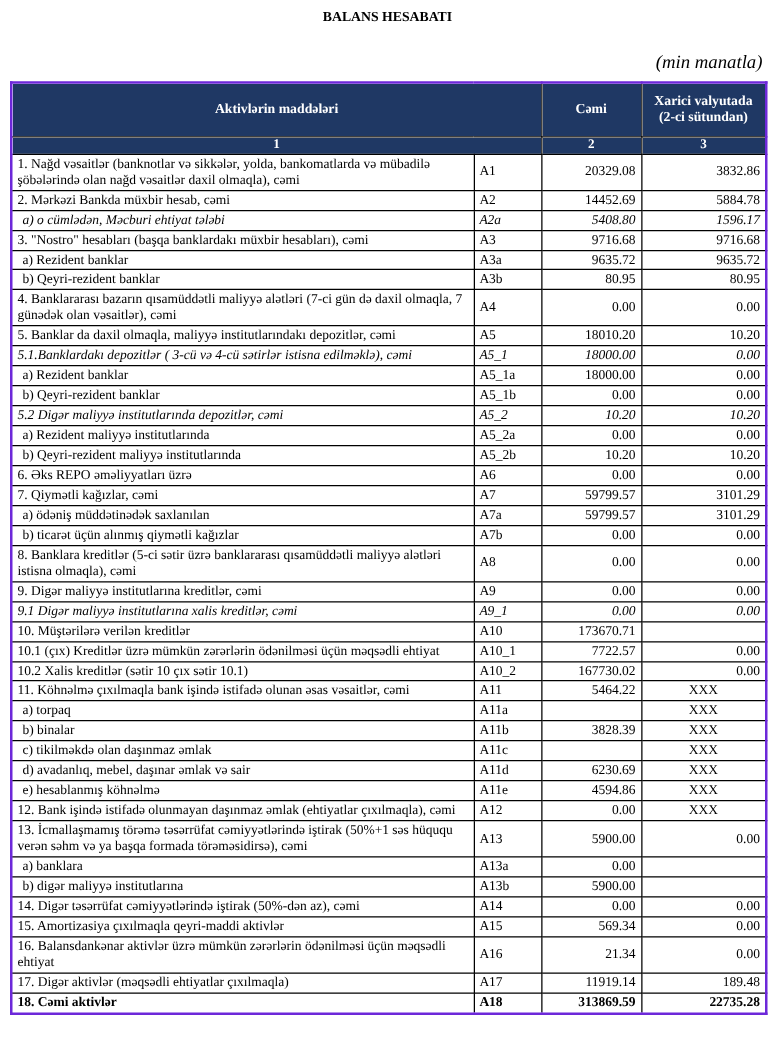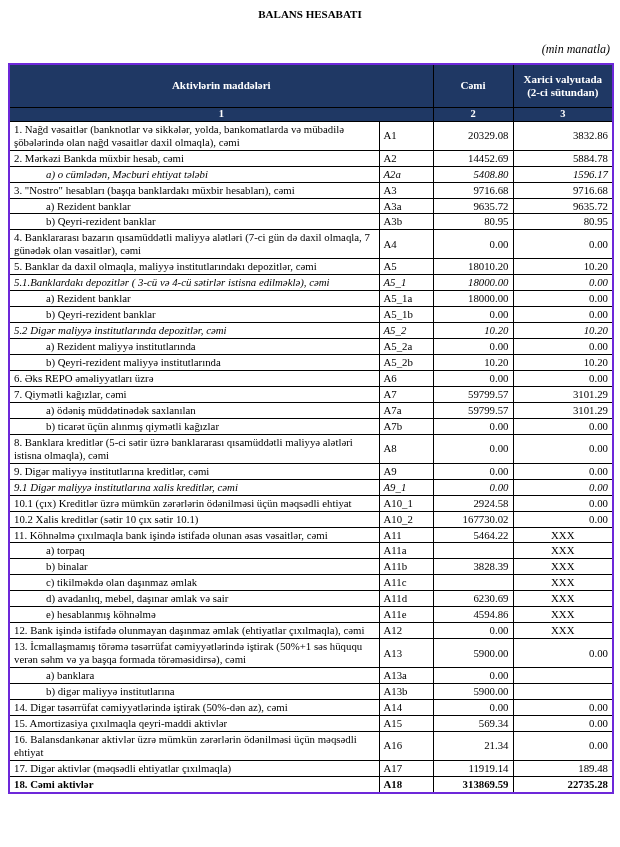--- a/index.html
+++ b/index.html
@@ -7,21 +7,21 @@
     width:620px;
     font-family:"Liberation Serif", serif;
     color:#000;
   }
   .page { padding:6px 8px 10px 8px; }
   .title-block { text-align:center; margin-top:2px; }
   .title-line { font-weight:bold; font-size:11px; line-height:1.25; }
   .unit-note {
     text-align:right;
     font-style:italic;
-    font-size:12px;
+    font-size:15px;
     margin:20px 2px 6px 0;
   }
   table.balance {
     border-collapse:collapse;
     width:604px;
     font-size:10.8px;
     table-layout:fixed;
     border:2px solid #6d28d9;
   }
   table.balance td, table.balance th {
@@ -34,21 +34,21 @@
   thead th {
     background:#1f3864;
     color:#ffffff;
     font-weight:bold;
     border:1px solid #e8e8e8;
     text-align:center;
   }
   tr.hdr-main th { height:40px; font-size:11px; }
   tr.hdr-num th { height:13px; font-size:10.5px; padding:0 4px; }
   td.label { text-align:left; }
-  td.label.indent { padding-left:36px; }
+  td.label.indent { padding-left:8px; }
   td.italic { font-style:italic; }
   td.code { text-align:left; }
   td.num { text-align:right; padding-right:9px; }
   td.num.xxx { text-align:center; padding-right:4px; }
   tr.bold td { font-weight:bold; }
 </style>
 </head>
 <body>
 
 <div class="page">
@@ -199,23 +199,29 @@
           <td class="num">0.00</td>
           <td class="num">0.00</td>
         </tr>
         <tr>
           <td class="label italic">9.1 Digər maliyyə institutlarına xalis kreditlər, cəmi</td>
           <td class="code italic">A9_1</td>
           <td class="num italic">0.00</td>
           <td class="num italic">0.00</td>
         </tr>
         <tr>
+          <td class="label">10. Müştərilərə verilən kreditlər</td>
+          <td class="code">A10</td>
+          <td class="num">173670.71</td>
+          <td class="num"></td>
+        </tr>
+        <tr>
           <td class="label">10.1 (çıx) Kreditlər üzrə mümkün zərərlərin ödənilməsi üçün məqsədli ehtiyat</td>
           <td class="code">A10_1</td>
-          <td class="num">2924.58</td>
+          <td class="num">7722.57</td>
           <td class="num">0.00</td>
         </tr>
         <tr>
           <td class="label">10.2 Xalis kreditlər (sətir 10 çıx sətir 10.1)</td>
           <td class="code">A10_2</td>
           <td class="num">167730.02</td>
           <td class="num">0.00</td>
         </tr>
         <tr>
           <td class="label">11. Köhnəlmə çıxılmaqla bank işində istifadə olunan əsas vəsaitlər, cəmi</td>

